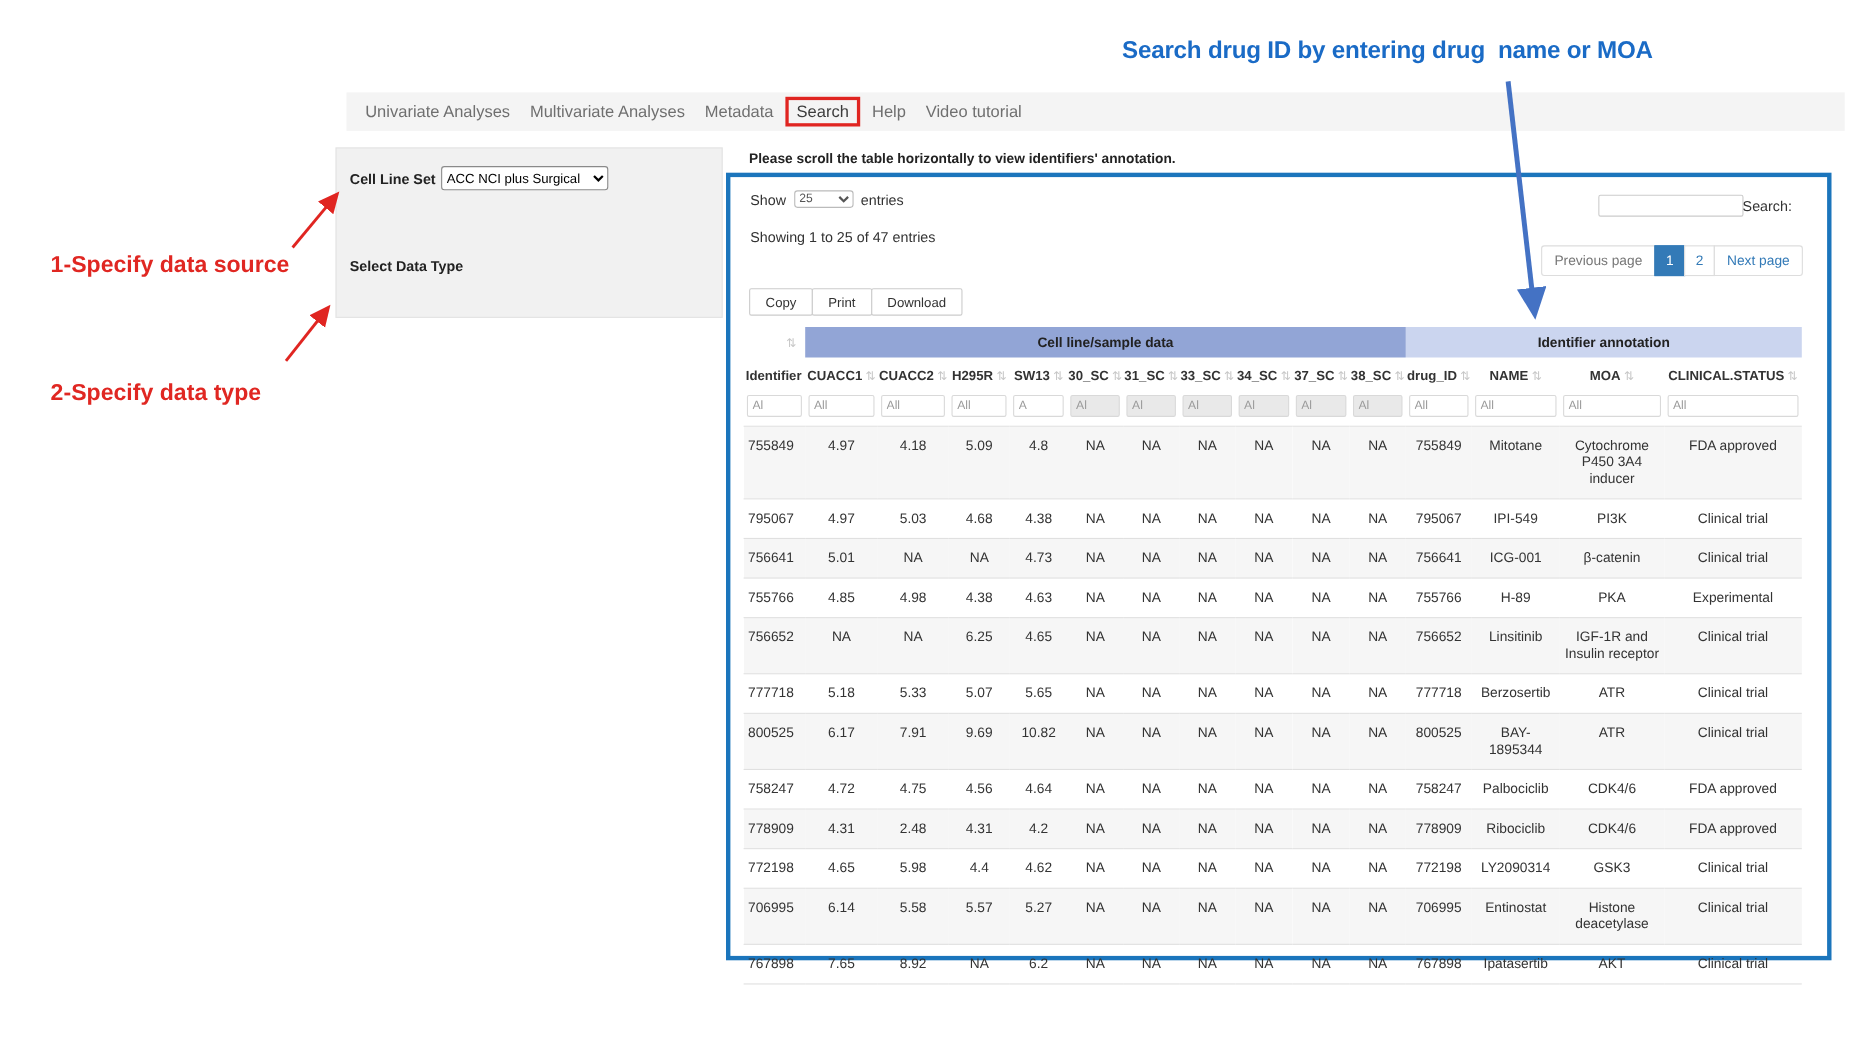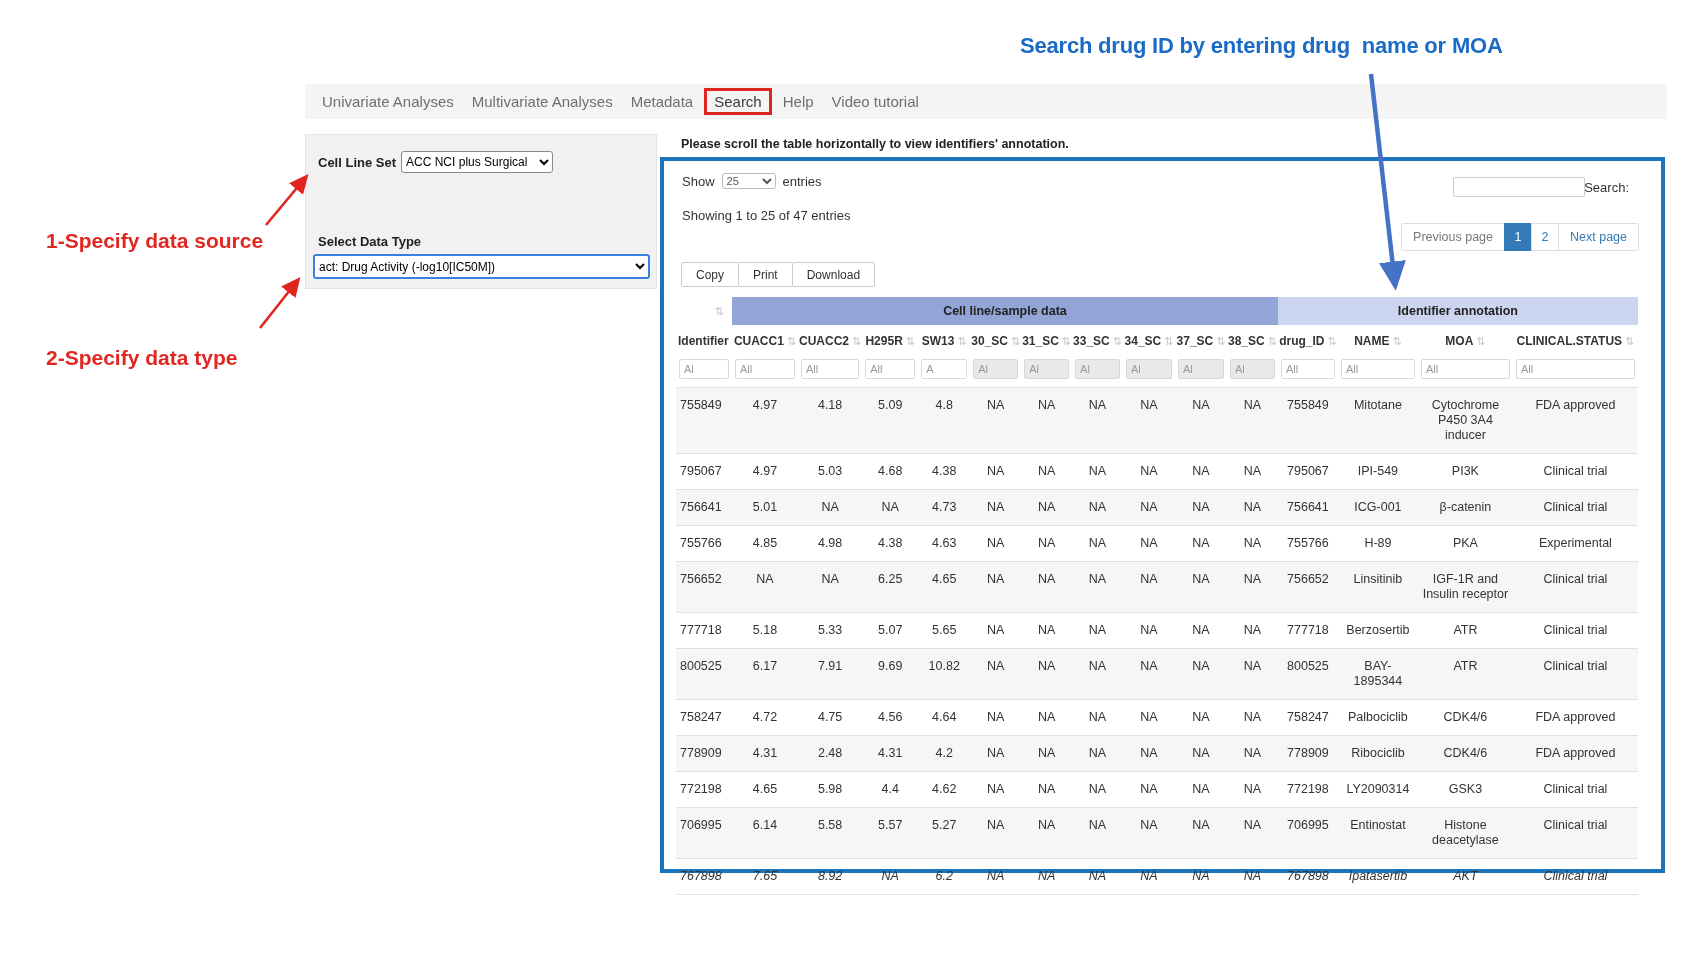--- a/index.html
+++ b/index.html
@@ -10,21 +10,21 @@
   .overlay{position:absolute;left:0;top:0;pointer-events:none;z-index:50;}
 
   
   .headline{position:absolute;left:1020px;top:33px;font-size:22px;font-weight:bold;
     color:#1a6bc6;white-space:pre;letter-spacing:-0.2px;}
   .step-label{position:absolute;left:46px;font-size:21px;font-weight:bold;color:#e02722;}
   .step1{top:229px;}
   .step2{top:346px;}
 
   
-  .navbar{position:absolute;left:305px;top:84px;width:1362px;height:35px;background:#f4f4f4;
+  .navbar{position:absolute;left:315px;top:84px;width:1362px;height:35px;background:#f4f4f4;
     display:flex;align-items:center;padding:0 8px;box-sizing:border-box;font-size:15px;color:#6f6f6f;}
   .nav-item{padding:4px 9px;white-space:nowrap;cursor:pointer;}
   .nav-highlight{border:3px solid #e02521;padding:2px 7px;color:#3c3c3c;margin:0 2px;}
 
   
   .sidebar{position:absolute;left:305px;top:134px;width:352px;height:155px;background:#f1f1f1;
     border:1px solid #e3e3e3;box-sizing:border-box;font-size:13px;}
   .cls-row{position:absolute;left:12px;top:16px;display:flex;align-items:center;gap:5px;}
   .bold-label{font-weight:bold;color:#222;}
   select{font-family:"Liberation Sans",sans-serif;font-size:12px;background:#fff;}
@@ -65,21 +65,21 @@
   .header-row .first-col{text-align:left;padding-left:2px;}
   .sort-icon{color:#c7c7c7;font-size:11px;margin-left:3px;font-weight:normal;}
   .filter-row td{padding:2px 3px 8px 3px;border-bottom:1px solid #e2e2e2;}
   .filter-input{width:100%;height:20px;box-sizing:border-box;border:1px solid #d9d9d9;border-radius:2px;
     font-size:11px;padding:0 4px;color:#777;background:#fff;font-family:"Liberation Sans",sans-serif;}
   .filter-input::placeholder{color:#9a9a9a;}
   .filter-disabled{background:#e9e9e9;}
   .results-table tbody td{padding:10px 3px;text-align:center;vertical-align:top;line-height:15px;}
   .results-table tbody tr{border-top:1px solid #e0e0e0;}
   .results-table tbody tr.odd{background:#f6f6f6;}
-  .results-table tbody tr:last-child{border-bottom:1px solid #e0e0e0;font-style:italic;}
+  .results-table tbody tr:last-child{border-bottom:1px solid #e0e0e0;}
   .cell-ident{text-align:left !important;padding-left:4px !important;}
 </style>
 </head>
 <body>
 
 <div class="headline">Search drug ID by entering drug  name or MOA</div>
 
 <div class="step-label step1">1-Specify data source</div>
 <div class="step-label step2">2-Specify data type</div>
 
@@ -93,23 +93,20 @@
   </div>
 
 <div class="sidebar">
   <div class="cls-row">
     <span class="bold-label">Cell Line Set</span>
     <select class="cls-select">
       <option>ACC NCI plus Surgical</option>
     </select>
   </div>
   <div class="sdt-label">Select Data Type</div>
-  <select class="sdt-select">
-    <option>act: Drug Activity (-log10[IC50M])</option>
-  </select>
 </div>
 
 <div class="scroll-note">Please scroll the table horizontally to view identifiers' annotation.</div>
 
 <div class="panel">
   <div class="show-row">
     <span>Show</span>
     <select class="len-select">
       <option>25</option>
     </select>

